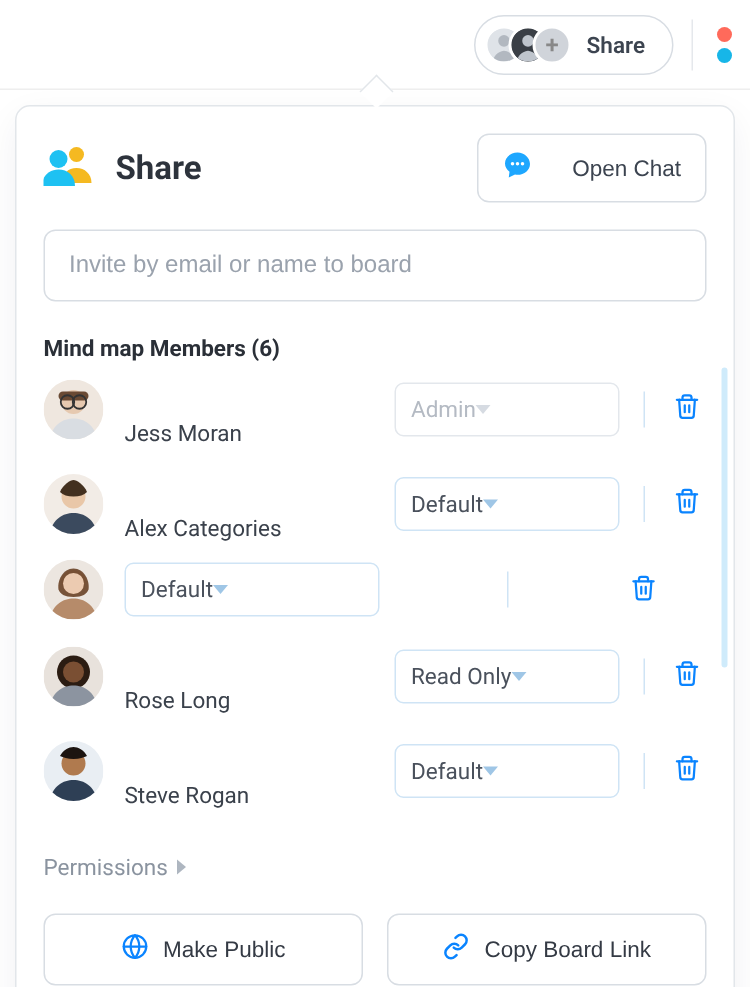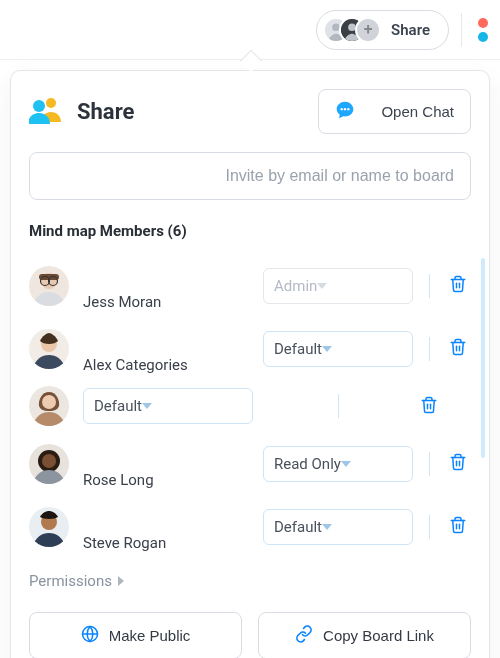--- a/index.html
+++ b/index.html
@@ -106,26 +106,24 @@
     }
     .invite-input {
       width: 100%;
       border: 1px solid #d8dde3;
       border-radius: 8px;
       padding: 14px 16px;
       font-size: 16px;
       color: #333;
       outline: none;
       margin-bottom: 22px;
-      text-align: right;
     }
     .invite-input::placeholder { color: #9aa2ad; }
     .section-title {
       font-size: 15px; font-weight: 700; color: #2a2f37;
-      margin-bottom: 14px;
     }
     .members {
       position: relative;
     }
     .scrollrail {
       position: absolute;
       right: -14px;
       top: 4px;
       width: 4px;
       height: 200px;
@@ -170,21 +168,21 @@
     .vdiv {
       width: 1px; height: 24px; background: #cfe4f5; justify-self: center;
     }
     .trash-btn {
       background: none; border: none; cursor: pointer;
       display:flex; align-items:center; justify-content:center;
       padding: 4px;
     }
     .permissions-link {
       display: inline-flex; align-items: center; gap: 6px;
-      margin-top: 14px;
+      margin-top: 24px;
       color: #8a939f; font-size: 15px;
       cursor: pointer;
     }
     .caret-right {
       width: 0; height: 0;
       border-top: 5px solid transparent;
       border-bottom: 5px solid transparent;
       border-left: 6px solid #aeb6c0;
     }
     .footer-actions {

